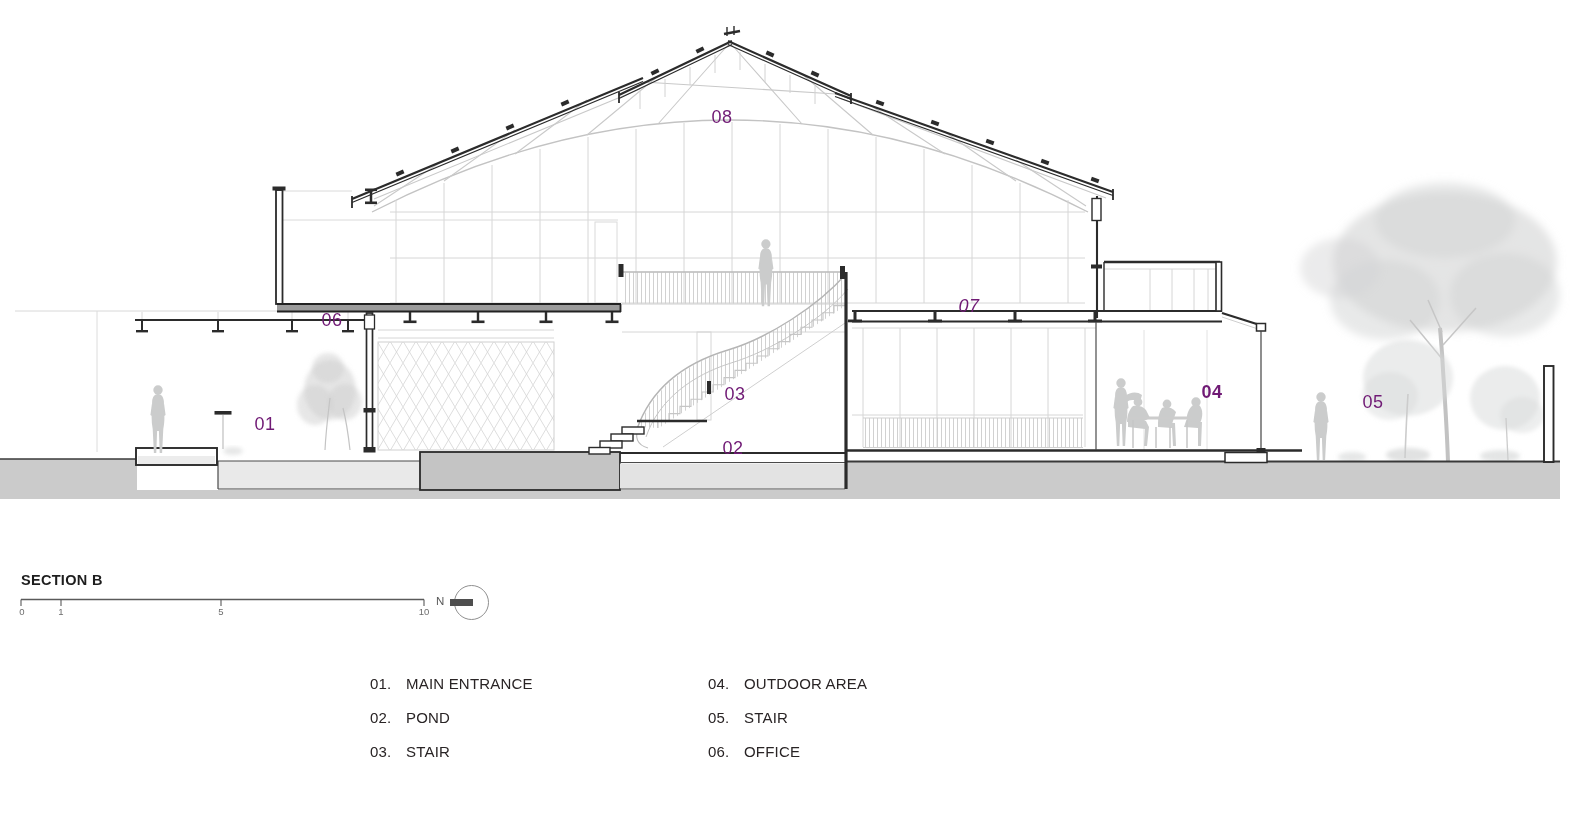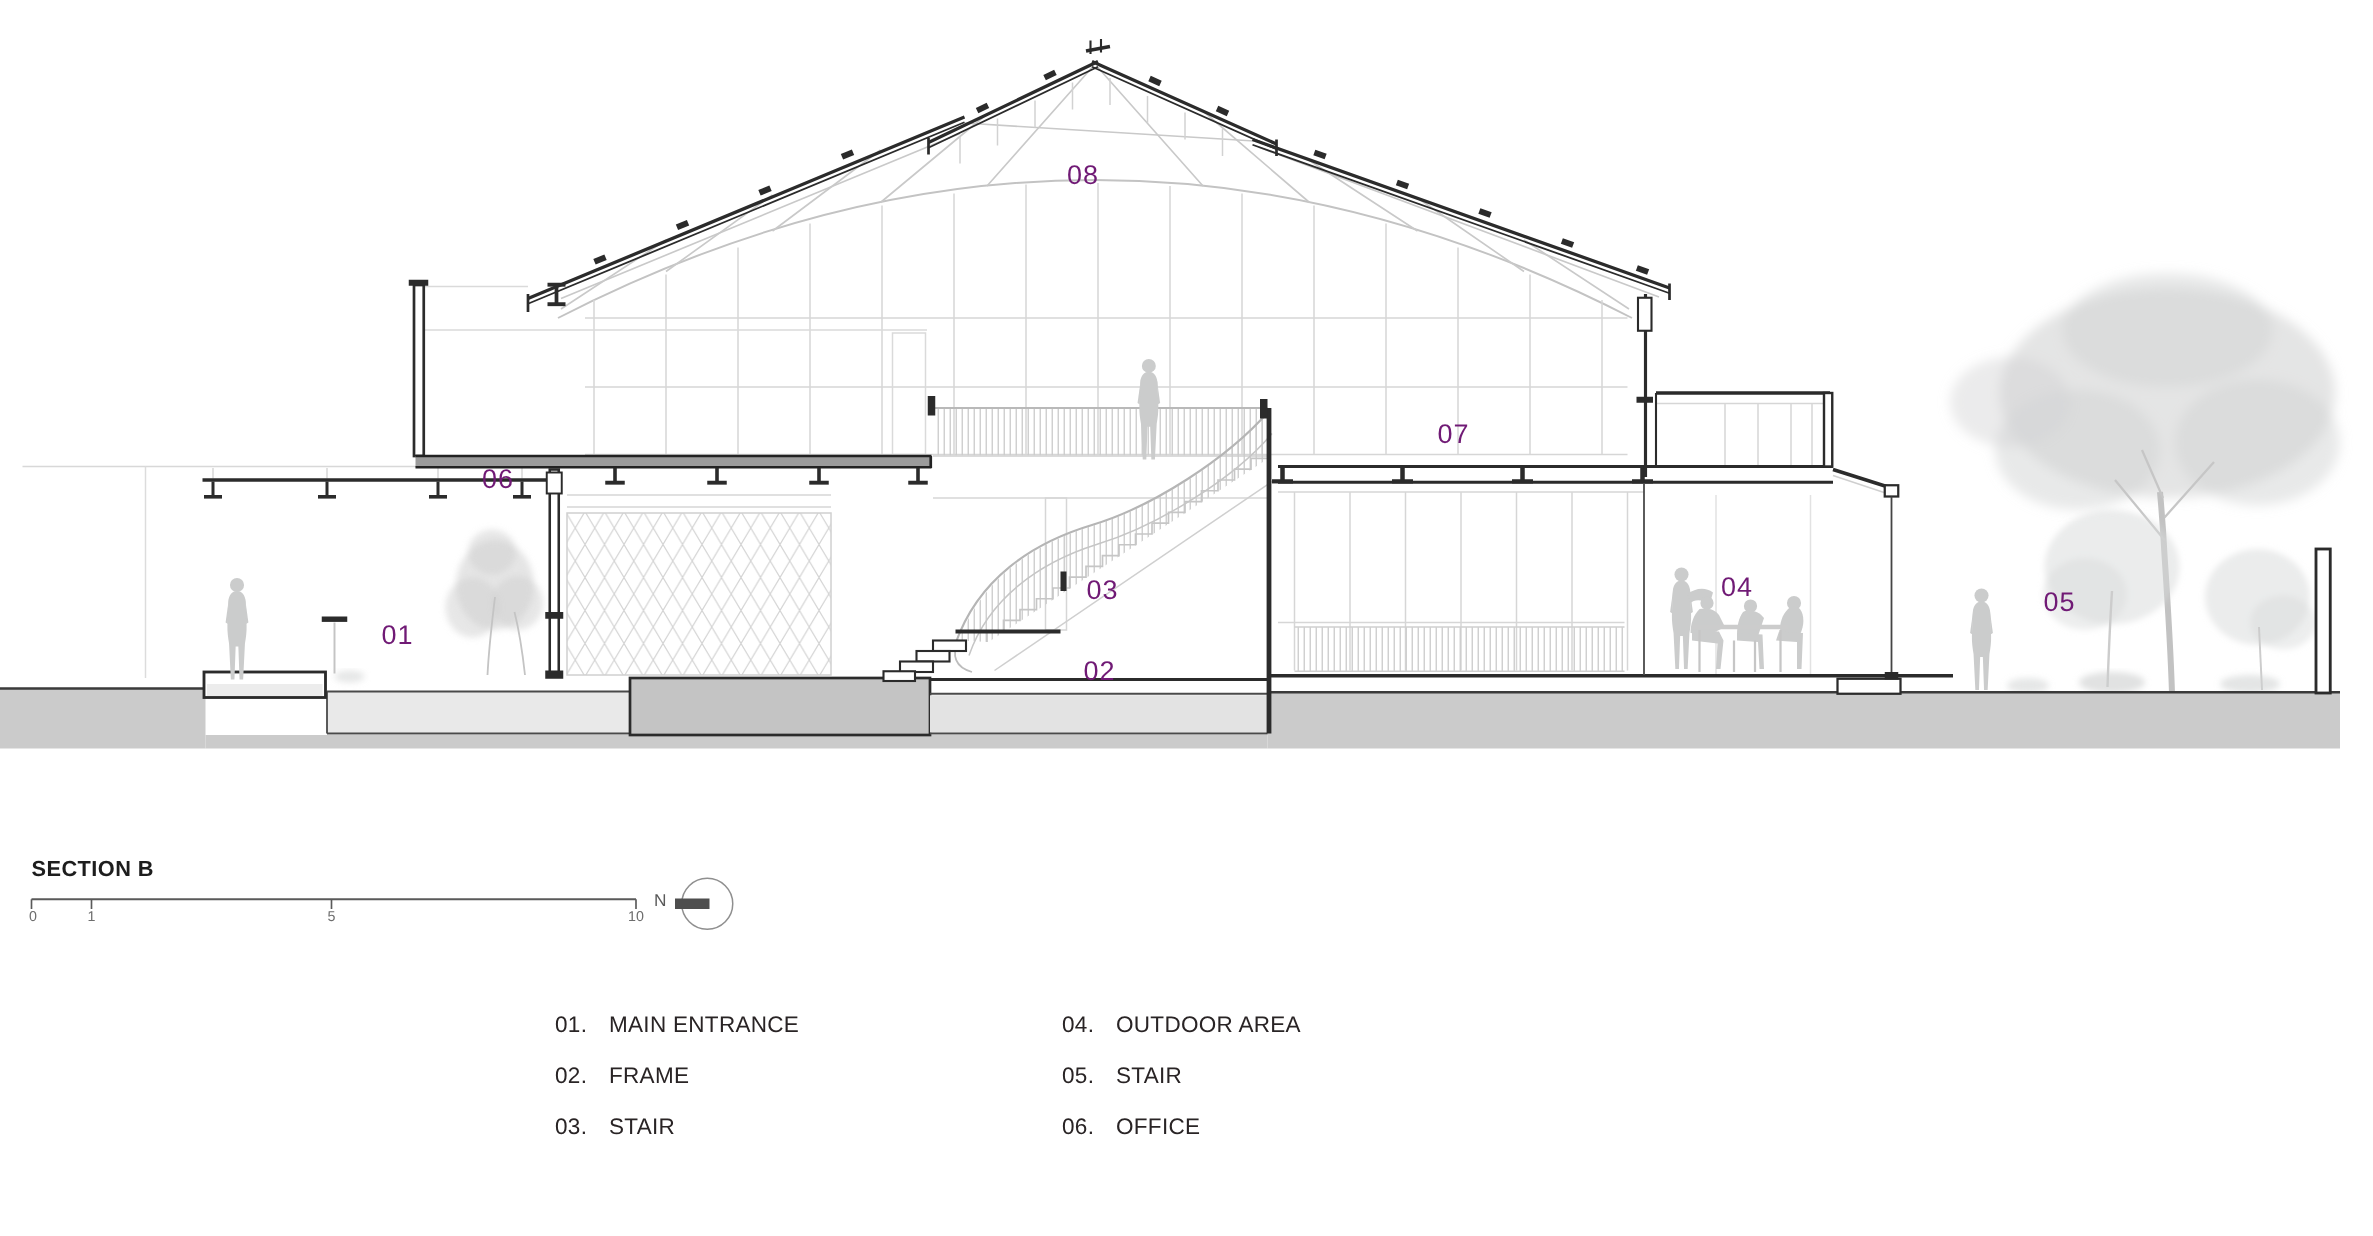--- a/index.html
+++ b/index.html
@@ -327,44 +327,44 @@
 
   <g stroke="#5a5a5a" fill="none">
     <path d="M21,599.5 H424" stroke-width="1.3"></path>
     <path d="M21,599.5 V606 M61,599.5 V606 M221,599.5 V606 M424,599.5 V606" stroke-width="1.1"></path>
   </g>
 </svg>
 
   <div class="dlabel" style="left:265px;top:424px;">01</div>
   <div class="dlabel" style="left:733px;top:448px;">02</div>
   <div class="dlabel" style="left:724px;top:394px;margin-left:11px;">03</div>
-  <div class="dlabel" style="left:1158px;top:392px;">04</div>
+  <div class="dlabel" style="left:1212px;top:392px;font-weight:bold;">04</div>
   <div class="dlabel" style="left:1373px;top:402px;">05</div>
   <div class="dlabel" style="left:332px;top:280px;margin-top:40px;">06</div>
-  <div class="dlabel" style="left:969px;top:290px;">07</div>
+  <div class="dlabel" style="left:969px;top:306px;font-style:italic;">07</div>
   <div class="dlabel" style="left:722px;top:117px;">08</div>
 
   <div class="sheet-title">SECTION B</div>
   <span class="scale-num" style="left:22px;">0</span>
   <span class="scale-num" style="left:61px;">1</span>
   <span class="scale-num" style="left:221px;">5</span>
   <span class="scale-num" style="left:424px;">10</span>
 
   <span class="north-label">N</span>
   <div class="north-circle"></div>
   <div class="north-bar"></div>
 
   <div class="legend lg1">
     <div class="row">
       <span class="num">01.</span>
       <span>MAIN ENTRANCE</span>
     </div>
     <div class="row">
       <span class="num">02.</span>
-      <span>FRAME</span>
+      <span>POND</span>
     </div>
     <div class="row">
       <span class="num">03.</span>
       <span>STAIR</span>
     </div>
   </div>
   <div class="legend lg2">
     <div class="row">
       <span class="num">04.</span>
       <span>OUTDOOR AREA</span>

